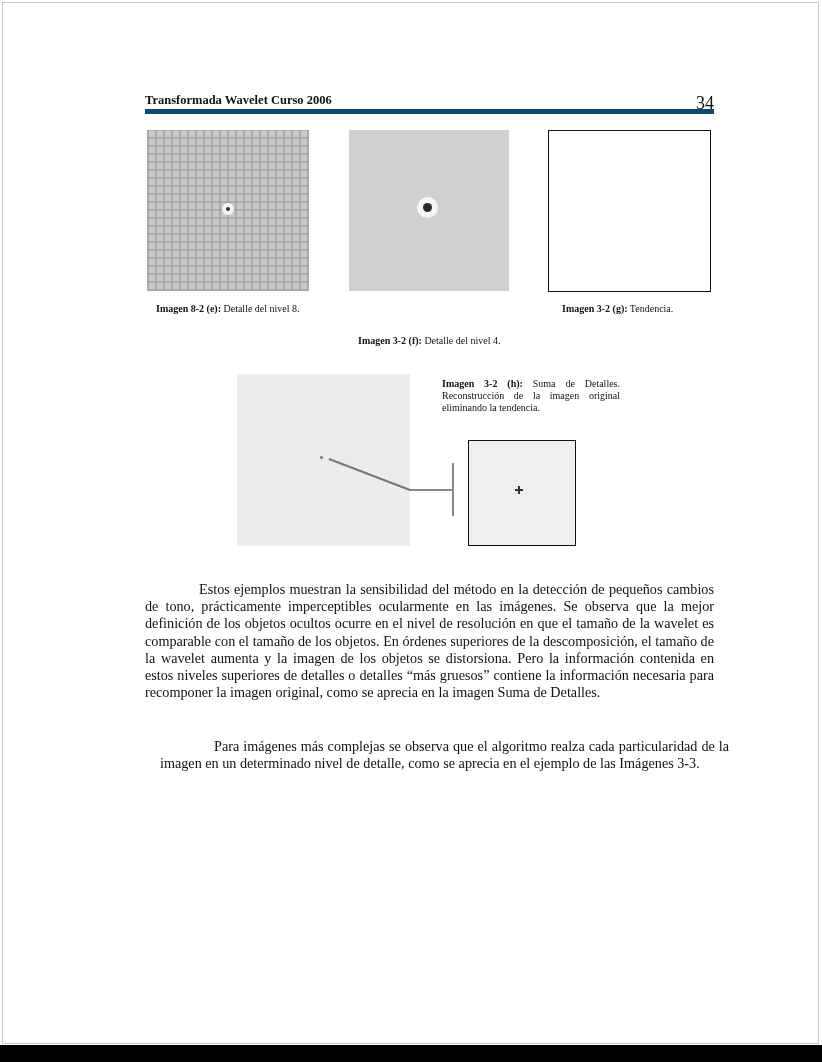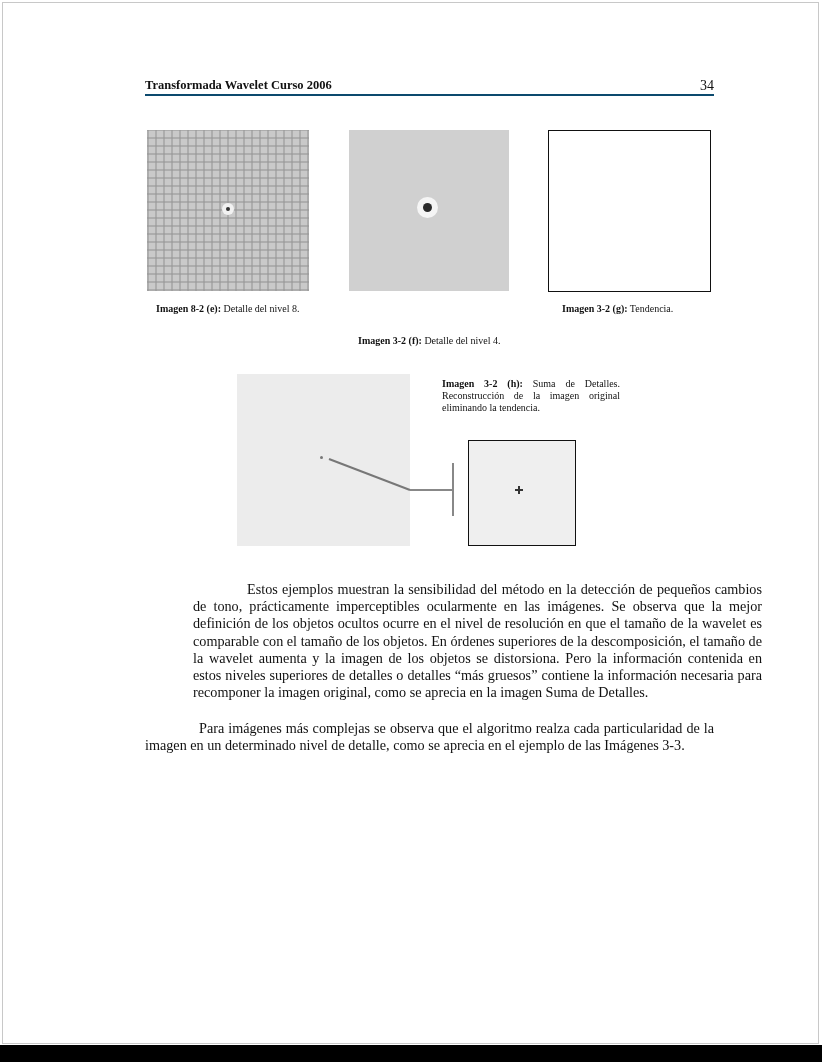--- a/index.html
+++ b/index.html
@@ -10,26 +10,26 @@
       color: #111;
     }
     .page {
       position: absolute; left: 2px; top: 2px; width: 817px; height: 1042px;
       background: #fff; border: 1px solid #c8c8c8; box-sizing: border-box;
     }
     .bottom-bar {
       position: absolute; left: 0; top: 1045px; width: 822px; height: 17px; background: #000;
     }
     .header {
-      position: absolute; left: 145px; top: 78px; width: 569px; height: 16px;
-      border-bottom: 2px solid #0c4a6e;
+      position: absolute; left: 145px; top: 93px; width: 569px; height: 16px;
+      border-bottom: 5px solid #0c4a6e;
       font-size: 12.5px;
     }
     .header .title { position: absolute; left: 0; top: 0; font-weight: bold; }
-    .header .pagenum { position: absolute; right: 0; top: 0; font-size: 14px; }
+    .header .pagenum { position: absolute; right: 0; top: 0; font-size: 18px; }
 
     .img-box { position: absolute; box-sizing: border-box; }
     .img-e {
       left: 147px; top: 130px; width: 162px; height: 161px;
       background-color: #c9c9c9;
       background-image:
         repeating-linear-gradient(90deg, rgba(150,150,150,0.55) 0px, rgba(150,150,150,0.55) 2px, transparent 2px, transparent 8px),
         repeating-linear-gradient(0deg, rgba(150,150,150,0.55) 0px, rgba(150,150,150,0.55) 2px, transparent 2px, transparent 8px);
     }
     .img-f {
@@ -65,22 +65,22 @@
     .cross-h::before, .cross-h::after { content: ""; position: absolute; background: #333; }
     .cross-h::before { left: 3px; top: 0; width: 2px; height: 8px; }
     .cross-h::after { left: 0; top: 3px; width: 8px; height: 2px; }
     svg.connector { position: absolute; left: 0; top: 0; width: 822px; height: 1062px; pointer-events: none; }
 
     .body-text {
       position: absolute; left: 145px; width: 569px;
       font-size: 14.2px; line-height: 17.2px; text-align: justify; color: #111;
     }
     .body-text p { margin: 0; text-indent: 54px; }
-    .para1 { top: 581px; margin-left: 48px; }
-    .para2 { top: 720px; }
+    .para1 { top: 581px; }
+    .para2 { top: 738px; margin-left: 15px; }
   </style>
 </head>
 <body>
 
 <div class="page">
 </div>
 
 <div class="header">
   <span class="title">Transformada Wavelet Curso 2006</span>
   <span class="pagenum">34</span>

